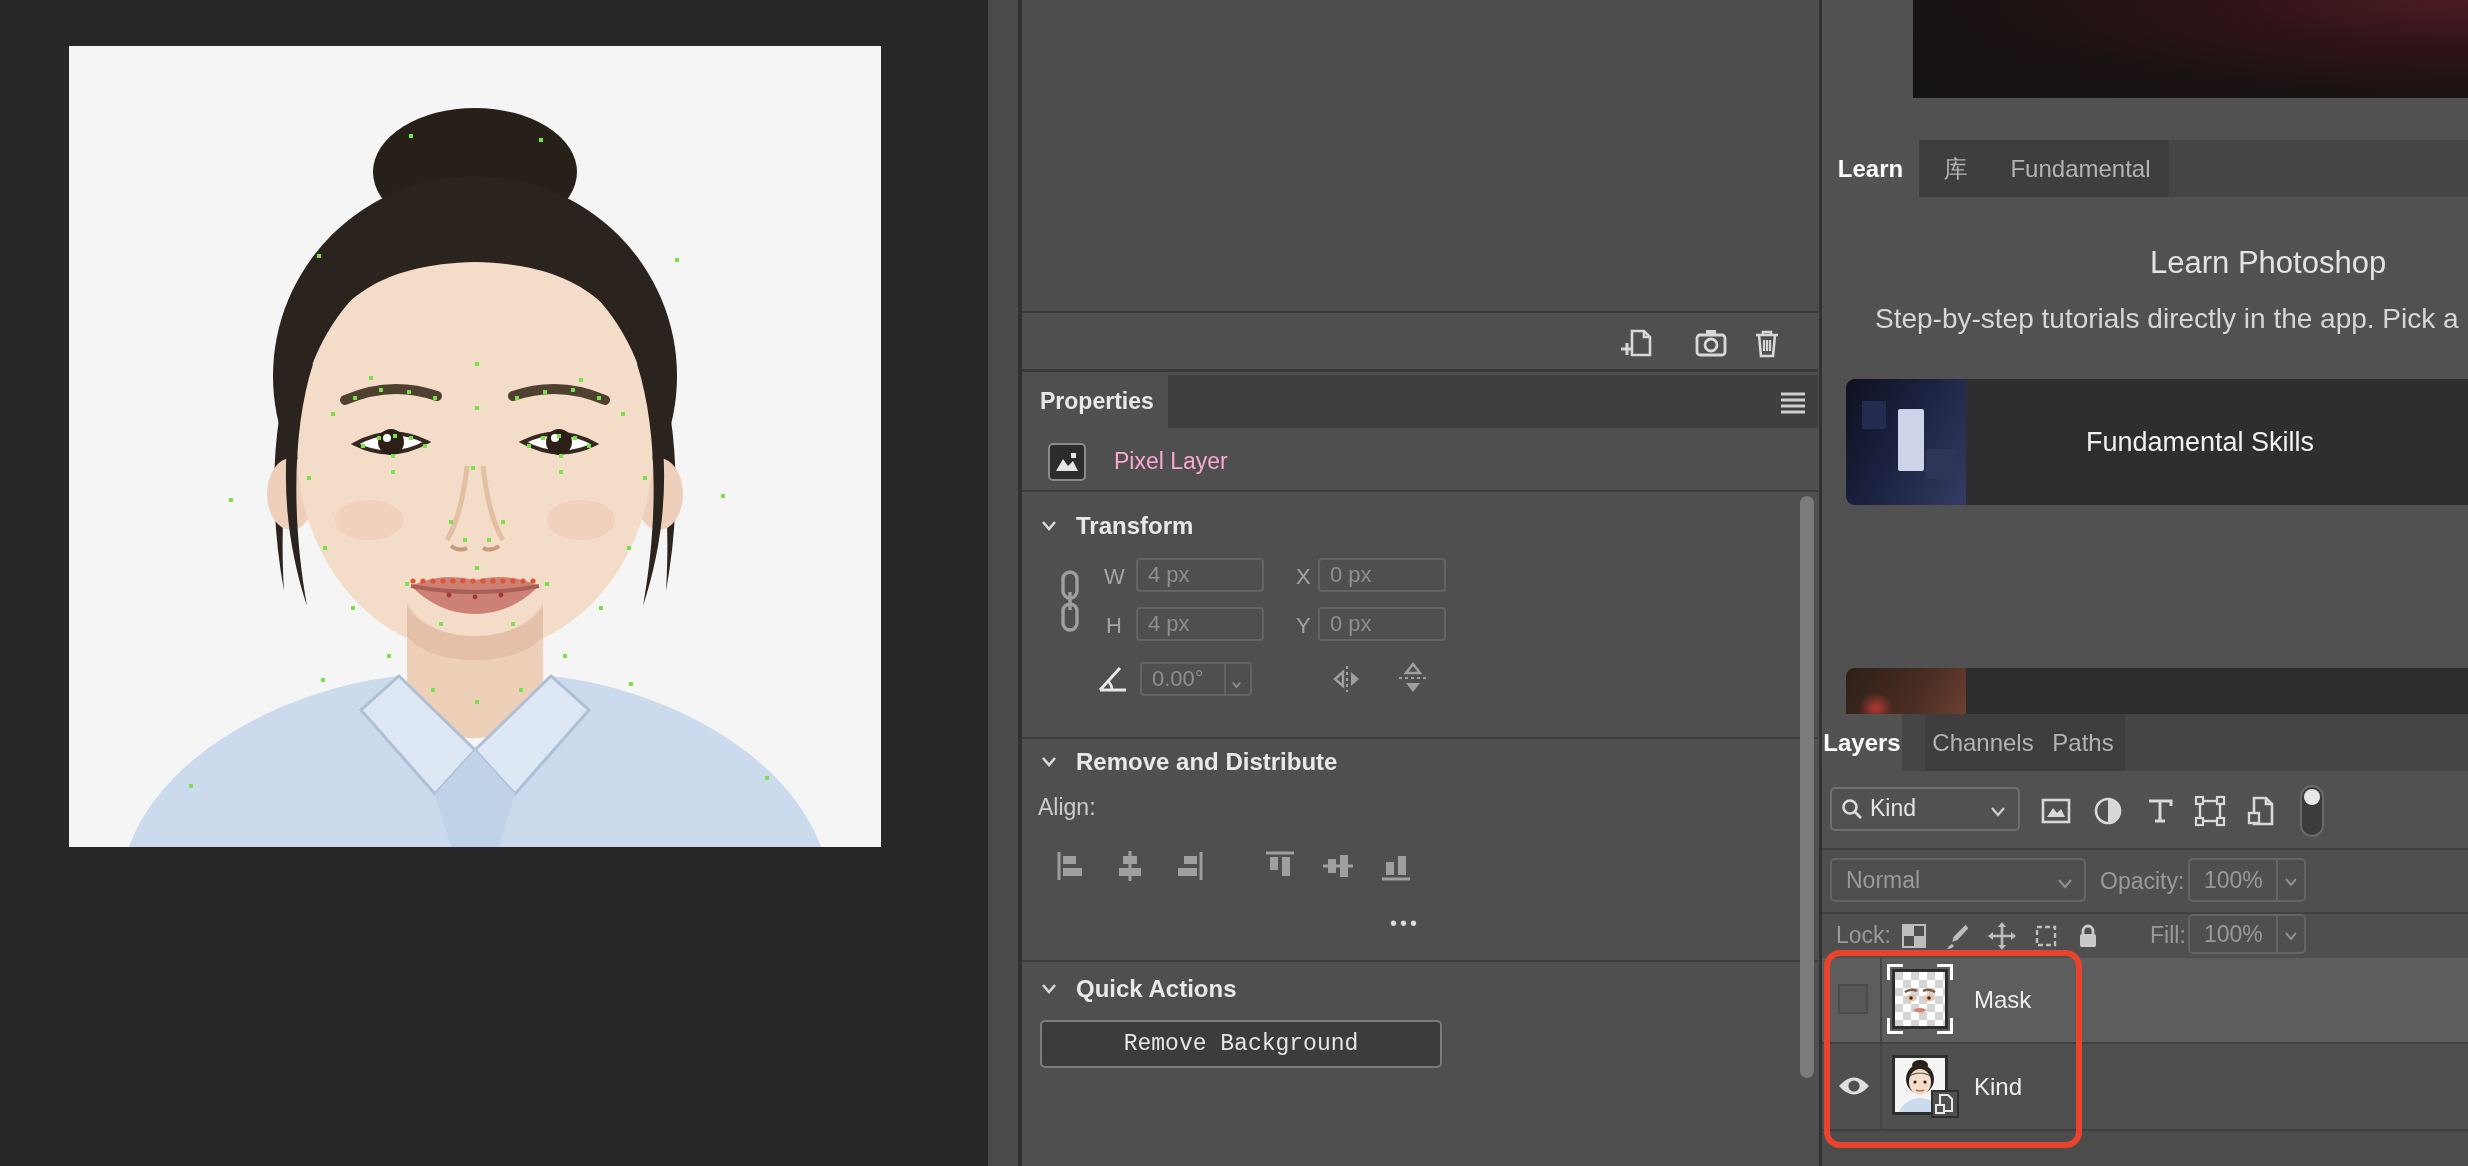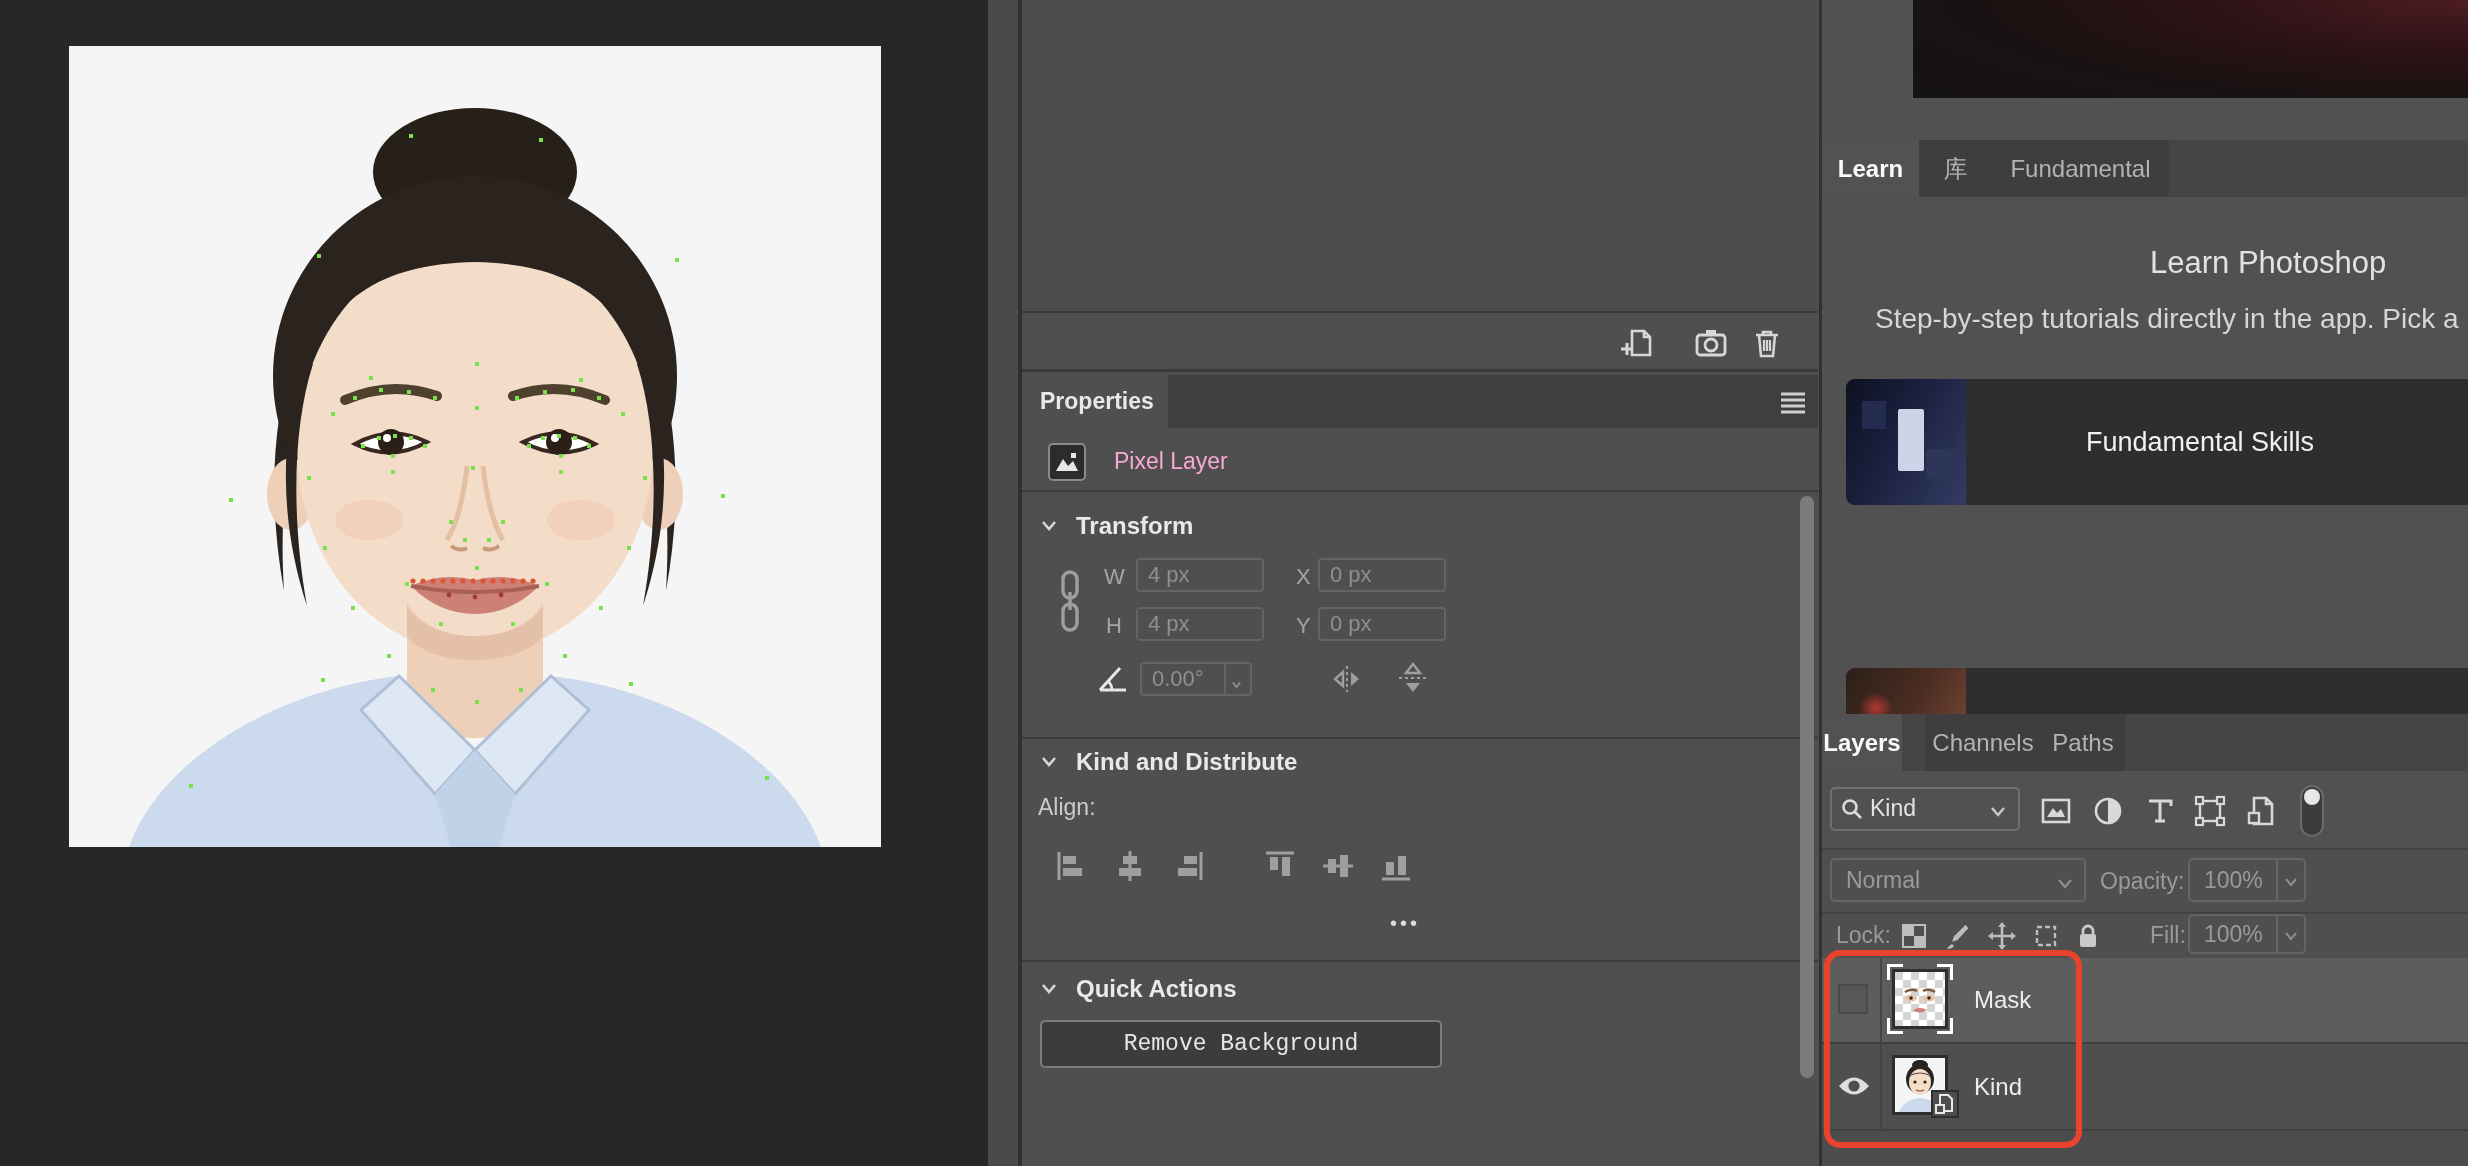--- a/index.html
+++ b/index.html
@@ -295,21 +295,21 @@
         </svg>
     </div>
 
     <div class="abs divider" style="top:737px;"></div>
 
     <div class="abs chev" style="left:16px;top:750px;">
       <svg viewBox="0 0 22 22">
           <path d="M5 8 l6 7 l6-7" fill="none" stroke="#d8d8d8" stroke-width="2.6"></path>
         </svg>
     </div>
-    <div class="abs sec-head" style="left:54px;top:748px;">Kind and Distribute</div>
+    <div class="abs sec-head" style="left:54px;top:748px;">Remove and Distribute</div>
     <div class="abs" style="left:16px;top:794px;font-size:23px;color:#cccccc;">Align:</div>
 
     <div class="abs" style="left:34px;top:850px;width:420px;height:32px;">
       <div class="abs align-ic" style="left:0;">
         <svg viewBox="0 0 32 32">
             <path d="M3 2 v28" stroke="#9f9f9f" stroke-width="3"></path>
             <rect x="7" y="6" width="13" height="8" fill="#9f9f9f"></rect>
             <rect x="7" y="18" width="19" height="8" fill="#9f9f9f"></rect>
           </svg>
         </div>

